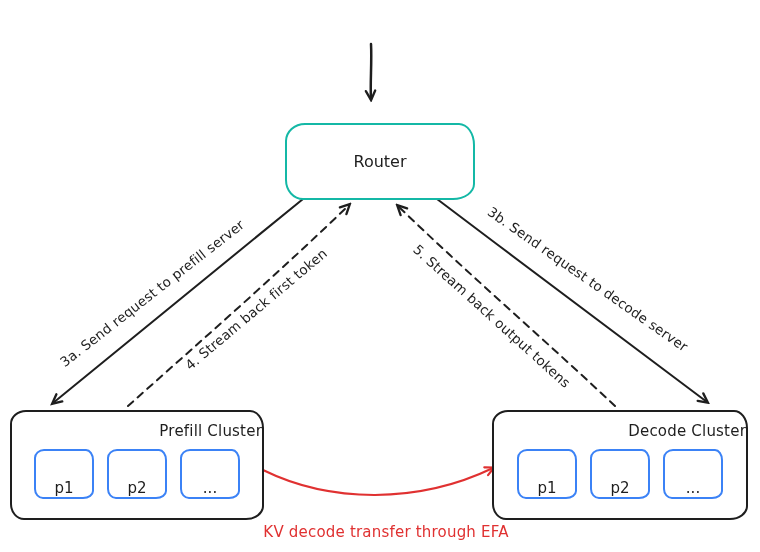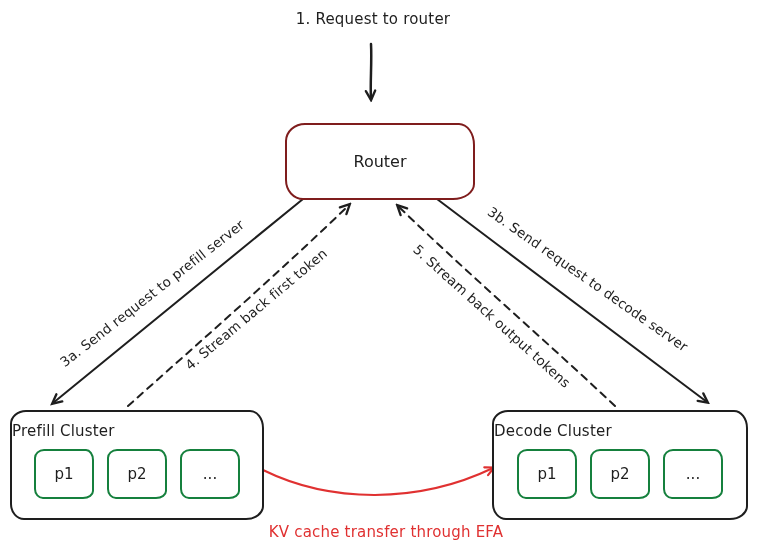--- a/index.html
+++ b/index.html
@@ -6,30 +6,30 @@
   body{font-family:"DejaVu Sans","Liberation Sans",sans-serif;color:#1e1e1e;}
   .canvas{position:relative;width:760px;height:552px;background:#ffffff;overflow:hidden;}
   .canvas > svg{position:absolute;left:0;top:0;}
   .ink{fill:none;stroke:#1e1e1e;stroke-width:2;stroke-linecap:round;}
   .thick{stroke-width:2.5;}
   .dash{stroke-dasharray:7 6;}
   .red{fill:none;stroke:#e03131;stroke-width:2;stroke-linecap:round;}
   .label{position:absolute;white-space:nowrap;font-size:15px;letter-spacing:.2px;}
   .center{transform:translate(-50%,-50%);}
   .rot{font-size:13.5px;}
-  .box{position:absolute;border:2px solid #7f1d1d;background:#fff;display:flex;align-items:center;justify-content:center;}
+  .box{position:absolute;border:2px solid #14b8a6;background:#fff;display:flex;align-items:center;justify-content:center;}
   .router{left:285px;top:123px;width:186px;height:73px;font-size:16px;
           border-radius:20px 16px 22px 18px / 18px 22px 16px 20px;}
   .cluster{position:absolute;border:2px solid #1e1e1e;background:#fff;
            border-radius:16px 14px 18px 14px / 14px 18px 14px 16px;}
-  .cluster-title{text-align:left;margin-top:10px;font-size:15px;letter-spacing:.2px;}
+  .cluster-title{text-align:right;margin-top:10px;font-size:15px;letter-spacing:.2px;}
   .nodes{display:flex;justify-content:center;gap:13px;margin-top:9px;}
-  .node{width:56px;height:46px;border:2px solid #15803d;background:#fff;
+  .node{width:56px;height:46px;border:2px solid #3b82f6;background:#fff;
         border-radius:10px 8px 11px 9px / 9px 11px 8px 10px;
-        display:flex;align-items:center;justify-content:center;font-size:15px;}
+        display:flex;align-items:flex-end;justify-content:center;font-size:15px;}
   .kv{color:#e03131;}
 </style>
 </head>
 <body>
 
 <div class="canvas">
 
   <svg width="760" height="552" viewBox="0 0 760 552">
     <defs>
       <marker id="ah" viewBox="0 0 12 12" refX="9" refY="6" markerWidth="14" markerHeight="14" markerUnits="userSpaceOnUse" orient="auto">
@@ -41,21 +41,20 @@
     </defs>
 
     <path class="ink thick" marker-end="url(#ah)" d="M371 44 C372 64 370 82 371 99"></path>
     <path class="ink" marker-end="url(#ah)" d="M303 199 C218 268 132 339 53 403"></path>
     <path class="ink dash" marker-end="url(#ah)" d="M128 406 C202 340 282 270 349 205"></path>
     <path class="ink dash" marker-end="url(#ah)" d="M615 406 C545 340 466 272 398 206"></path>
     <path class="ink" marker-end="url(#ah)" d="M437 199 C528 268 622 338 707 402"></path>
     <path class="red" marker-end="url(#ahr)" d="M263 470 C330 503 418 504 493 468"></path>
   </svg>
 
-  <div class="label center" style="left:373px;top:19px">1. Request to router</div>
 
   <div class="box router">
     <span>Router</span>
   </div>
 
 
   <div class="label rot" style="left:152px;top:293px;transform:translate(-50%,-50%) rotate(-38deg)">3a. Send request to prefill server</div>
 
   <div class="label rot" style="left:256px;top:309px;transform:translate(-50%,-50%) rotate(-40deg)">4. Stream back first token</div>
 
@@ -86,15 +85,15 @@
       </div>
       <div class="node">
         <span>p2</span>
       </div>
       <div class="node">
         <span>...</span>
       </div>
     </div>
   </div>
 
-  <div class="label center kv" style="left:386px;top:532px">KV cache transfer through EFA</div>
+  <div class="label center kv" style="left:386px;top:532px">KV decode transfer through EFA</div>
 
 </div>
 
 </body></html>

